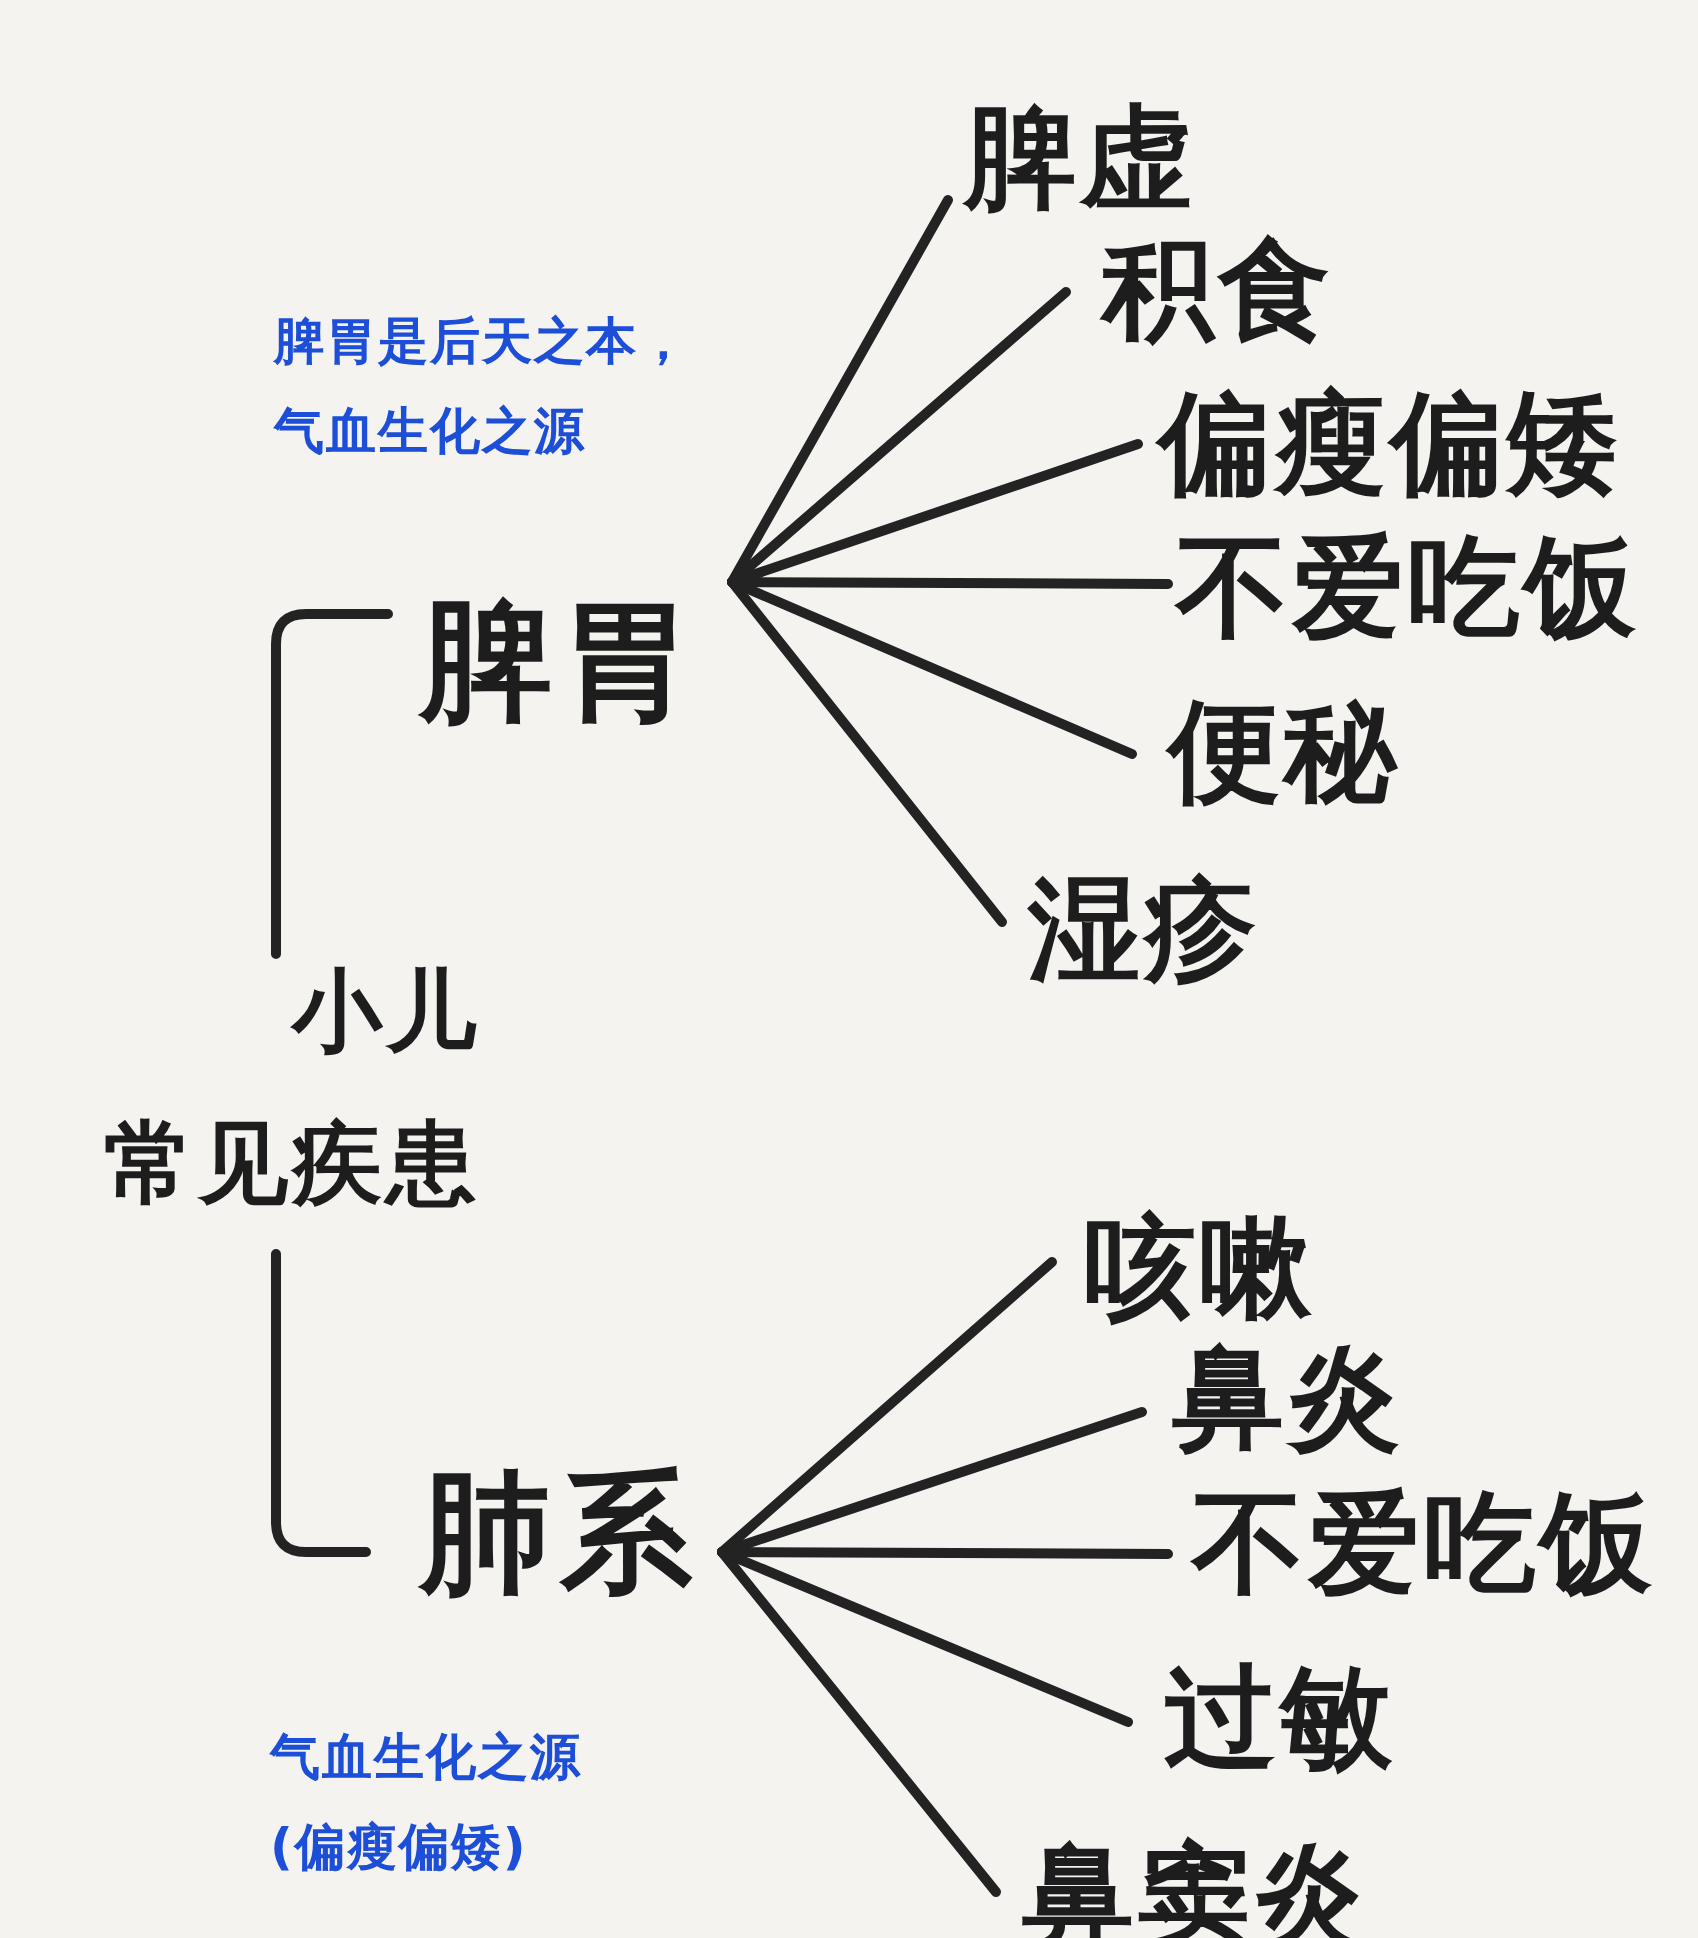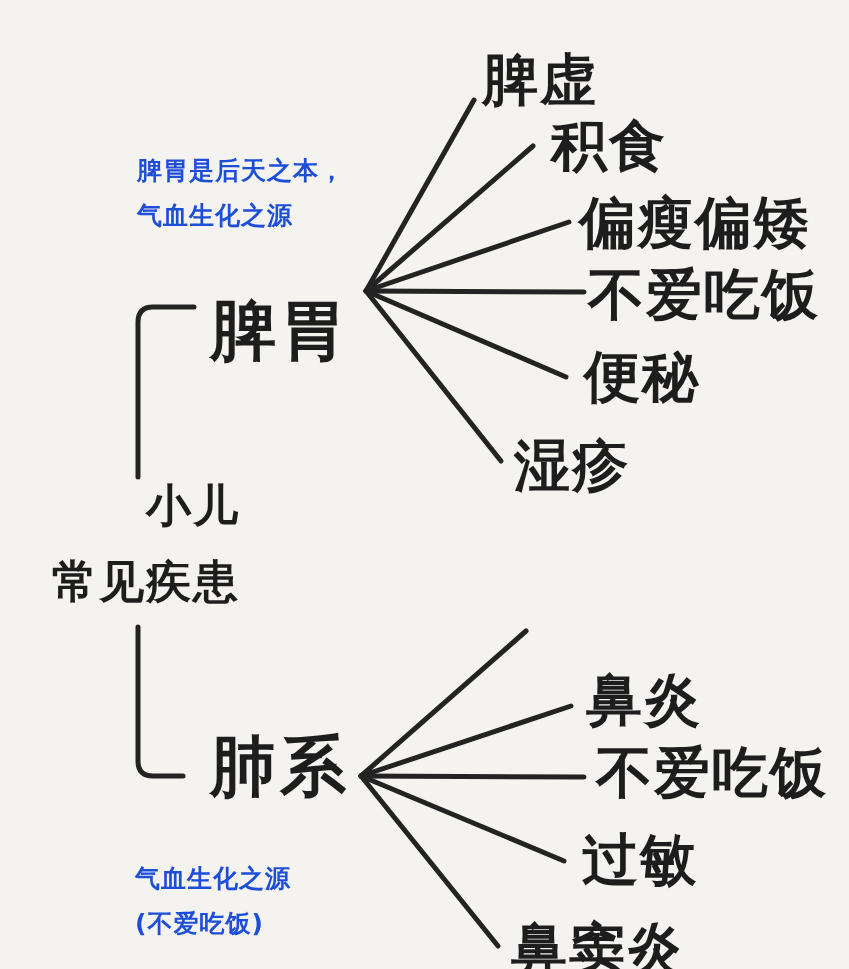--- a/index.html
+++ b/index.html
@@ -104,21 +104,22 @@
   <div class="label leaf-label" style="left:551px; top:118px;">积食</div>
   <div class="label leaf-label" style="left:579px; top:195px;">偏瘦偏矮</div>
   <div class="label leaf-label" style="left:588px; top:267px;">不爱吃饭</div>
   <div class="label leaf-label" style="left:584px; top:349px;">便秘</div>
   <div class="label leaf-label" style="left:514px; top:438px;">湿疹</div>
 
   <div class="label node-label" style="left:210px; top:734px;">肺系</div>
 
   <div class="note" style="left:135px; top:856px;">
     <div>气血生化之源</div>
-    <div>(不爱吃饭)</div>
+    <div>(偏瘦偏矮)</div>
   </div>
 
+  <div class="label leaf-label" style="left:542px; top:607px;">咳嗽</div>
   <div class="label leaf-label" style="left:586px; top:672px;">鼻炎</div>
   <div class="label leaf-label" style="left:596px; top:745px;">不爱吃饭</div>
   <div class="label leaf-label" style="left:582px; top:832px;">过敏</div>
   <div class="label leaf-label" style="left:511px; top:921px;">鼻窦炎</div>
 
 </div>
 
 </body></html>

